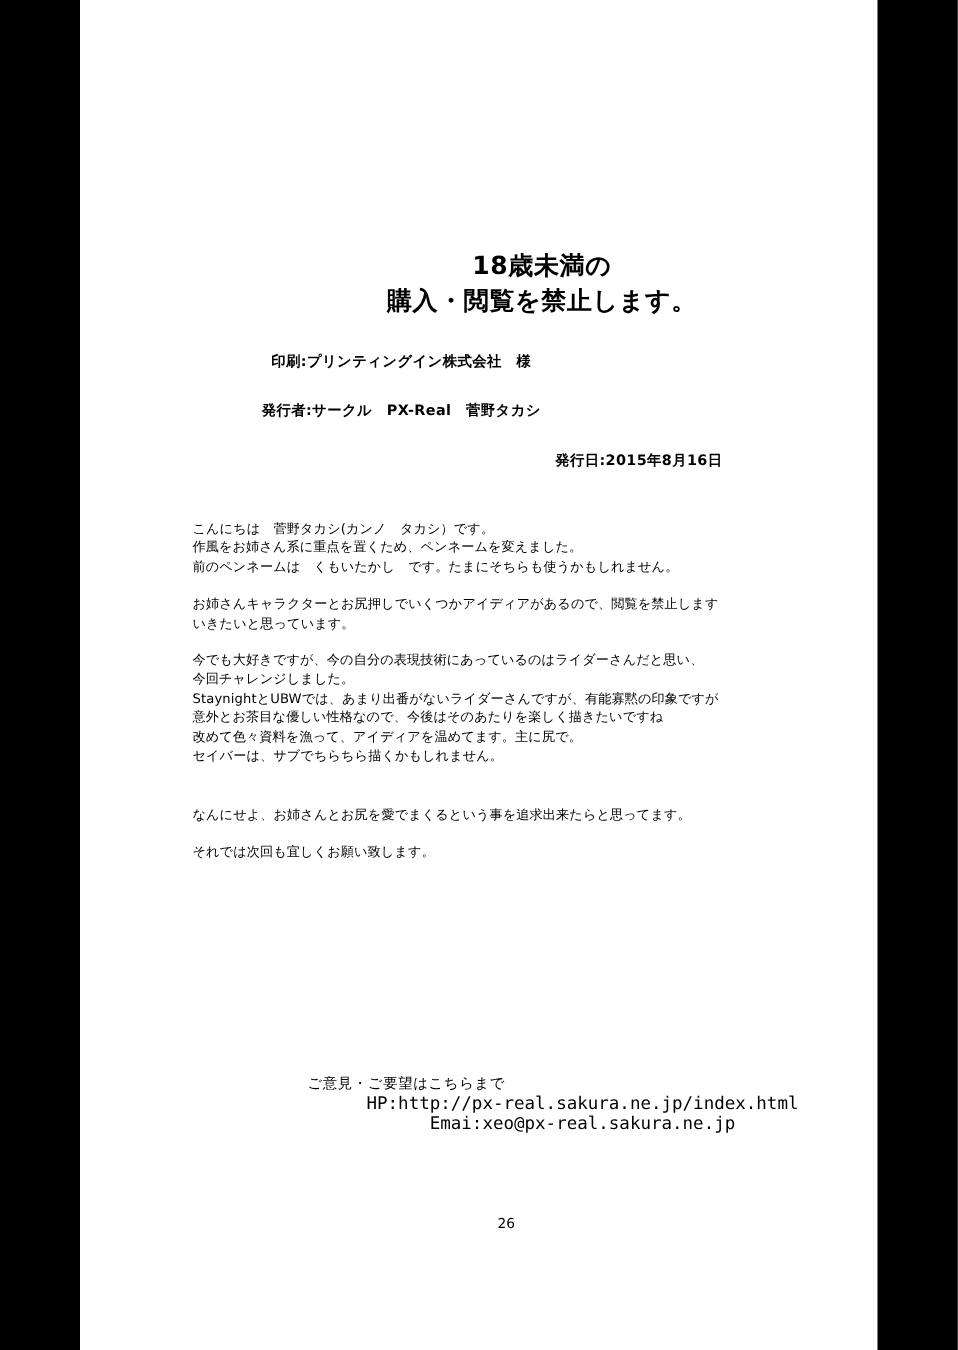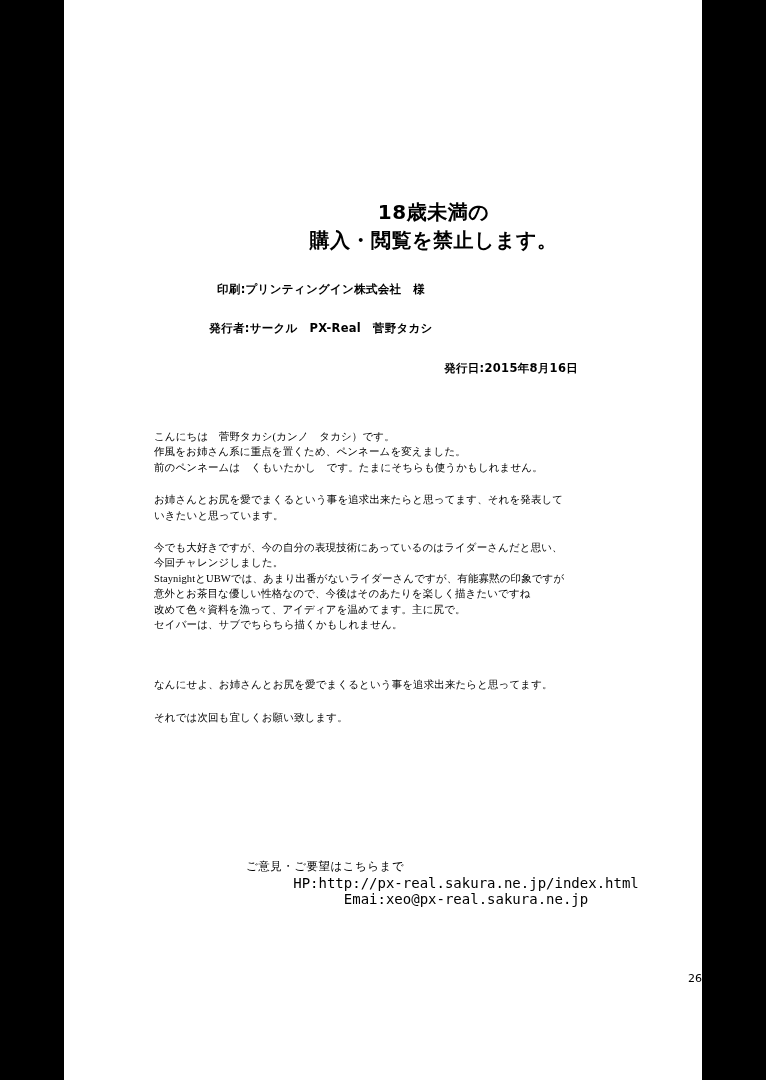--- a/index.html
+++ b/index.html
@@ -58,21 +58,21 @@
     position: absolute;
     left: 90px;
     top: 412px;
     width: 470px;
     font-family: "DejaVu Sans", sans-serif;
     font-size: 10.5px;
     line-height: 15.4px;
     color: #000000;
     letter-spacing: 0.1px;
   }
-  .para { margin: 17px 0 14px 0; font-family: Liberation Serif, serif; }
+  .para { margin: 4px 0 14px 0; }
   .para.tight { margin-bottom: 0; }
   .para-spacer { height: 14px; }
 
   .contact {
     position: absolute;
     left: 182px;
     top: 858px;
     width: 440px;
     color: #000000;
   }
@@ -87,24 +87,25 @@
     font-size: 14px;
     line-height: 16px;
     letter-spacing: 0px;
     text-align: center;
   }
   .page-number {
     position: absolute;
     left: 0;
     top: 972px;
     width: 638px;
-    text-align: right;
+    text-align: center;
     font-family: "DejaVu Sans", sans-serif;
     font-size: 11px;
     color: #000000;
+    padding-left: 22px;
   }
 </style>
 </head>
 <body>
 
 <div id="page">
 
   <div class="title-block">
     <div class="title-line">18歳未満の</div>
     <div class="title-line">購入・閲覧を禁止します。</div>
@@ -116,21 +117,21 @@
     <div class="credit-line credit-gap2">発行日:2015年8月16日</div>
   </div>
 
   <div class="body-text">
     <div class="para">
       <div>こんにちは　菅野タカシ(カンノ　タカシ）です。</div>
       <div>作風をお姉さん系に重点を置くため、ペンネームを変えました。</div>
       <div>前のペンネームは　くもいたかし　です。たまにそちらも使うかもしれません。</div>
     </div>
     <div class="para">
-      <div>お姉さんとお尻を愛でまくるという事を追求出来たらと思ってます、それを発表して</div>
+      <div>お姉さんキャラクターとお尻押しでいくつかアイディアがあるので、閲覧を禁止します</div>
       <div>いきたいと思っています。</div>
     </div>
     <div class="para">
       <div>今でも大好きですが、今の自分の表現技術にあっているのはライダーさんだと思い、</div>
       <div>今回チャレンジしました。</div>
       <div>StaynightとUBWでは、あまり出番がないライダーさんですが、有能寡黙の印象ですが</div>
       <div>意外とお茶目な優しい性格なので、今後はそのあたりを楽しく描きたいですね</div>
       <div>改めて色々資料を漁って、アイディアを温めてます。主に尻で。</div>
       <div>セイバーは、サブでちらちら描くかもしれません。</div>
     </div>

